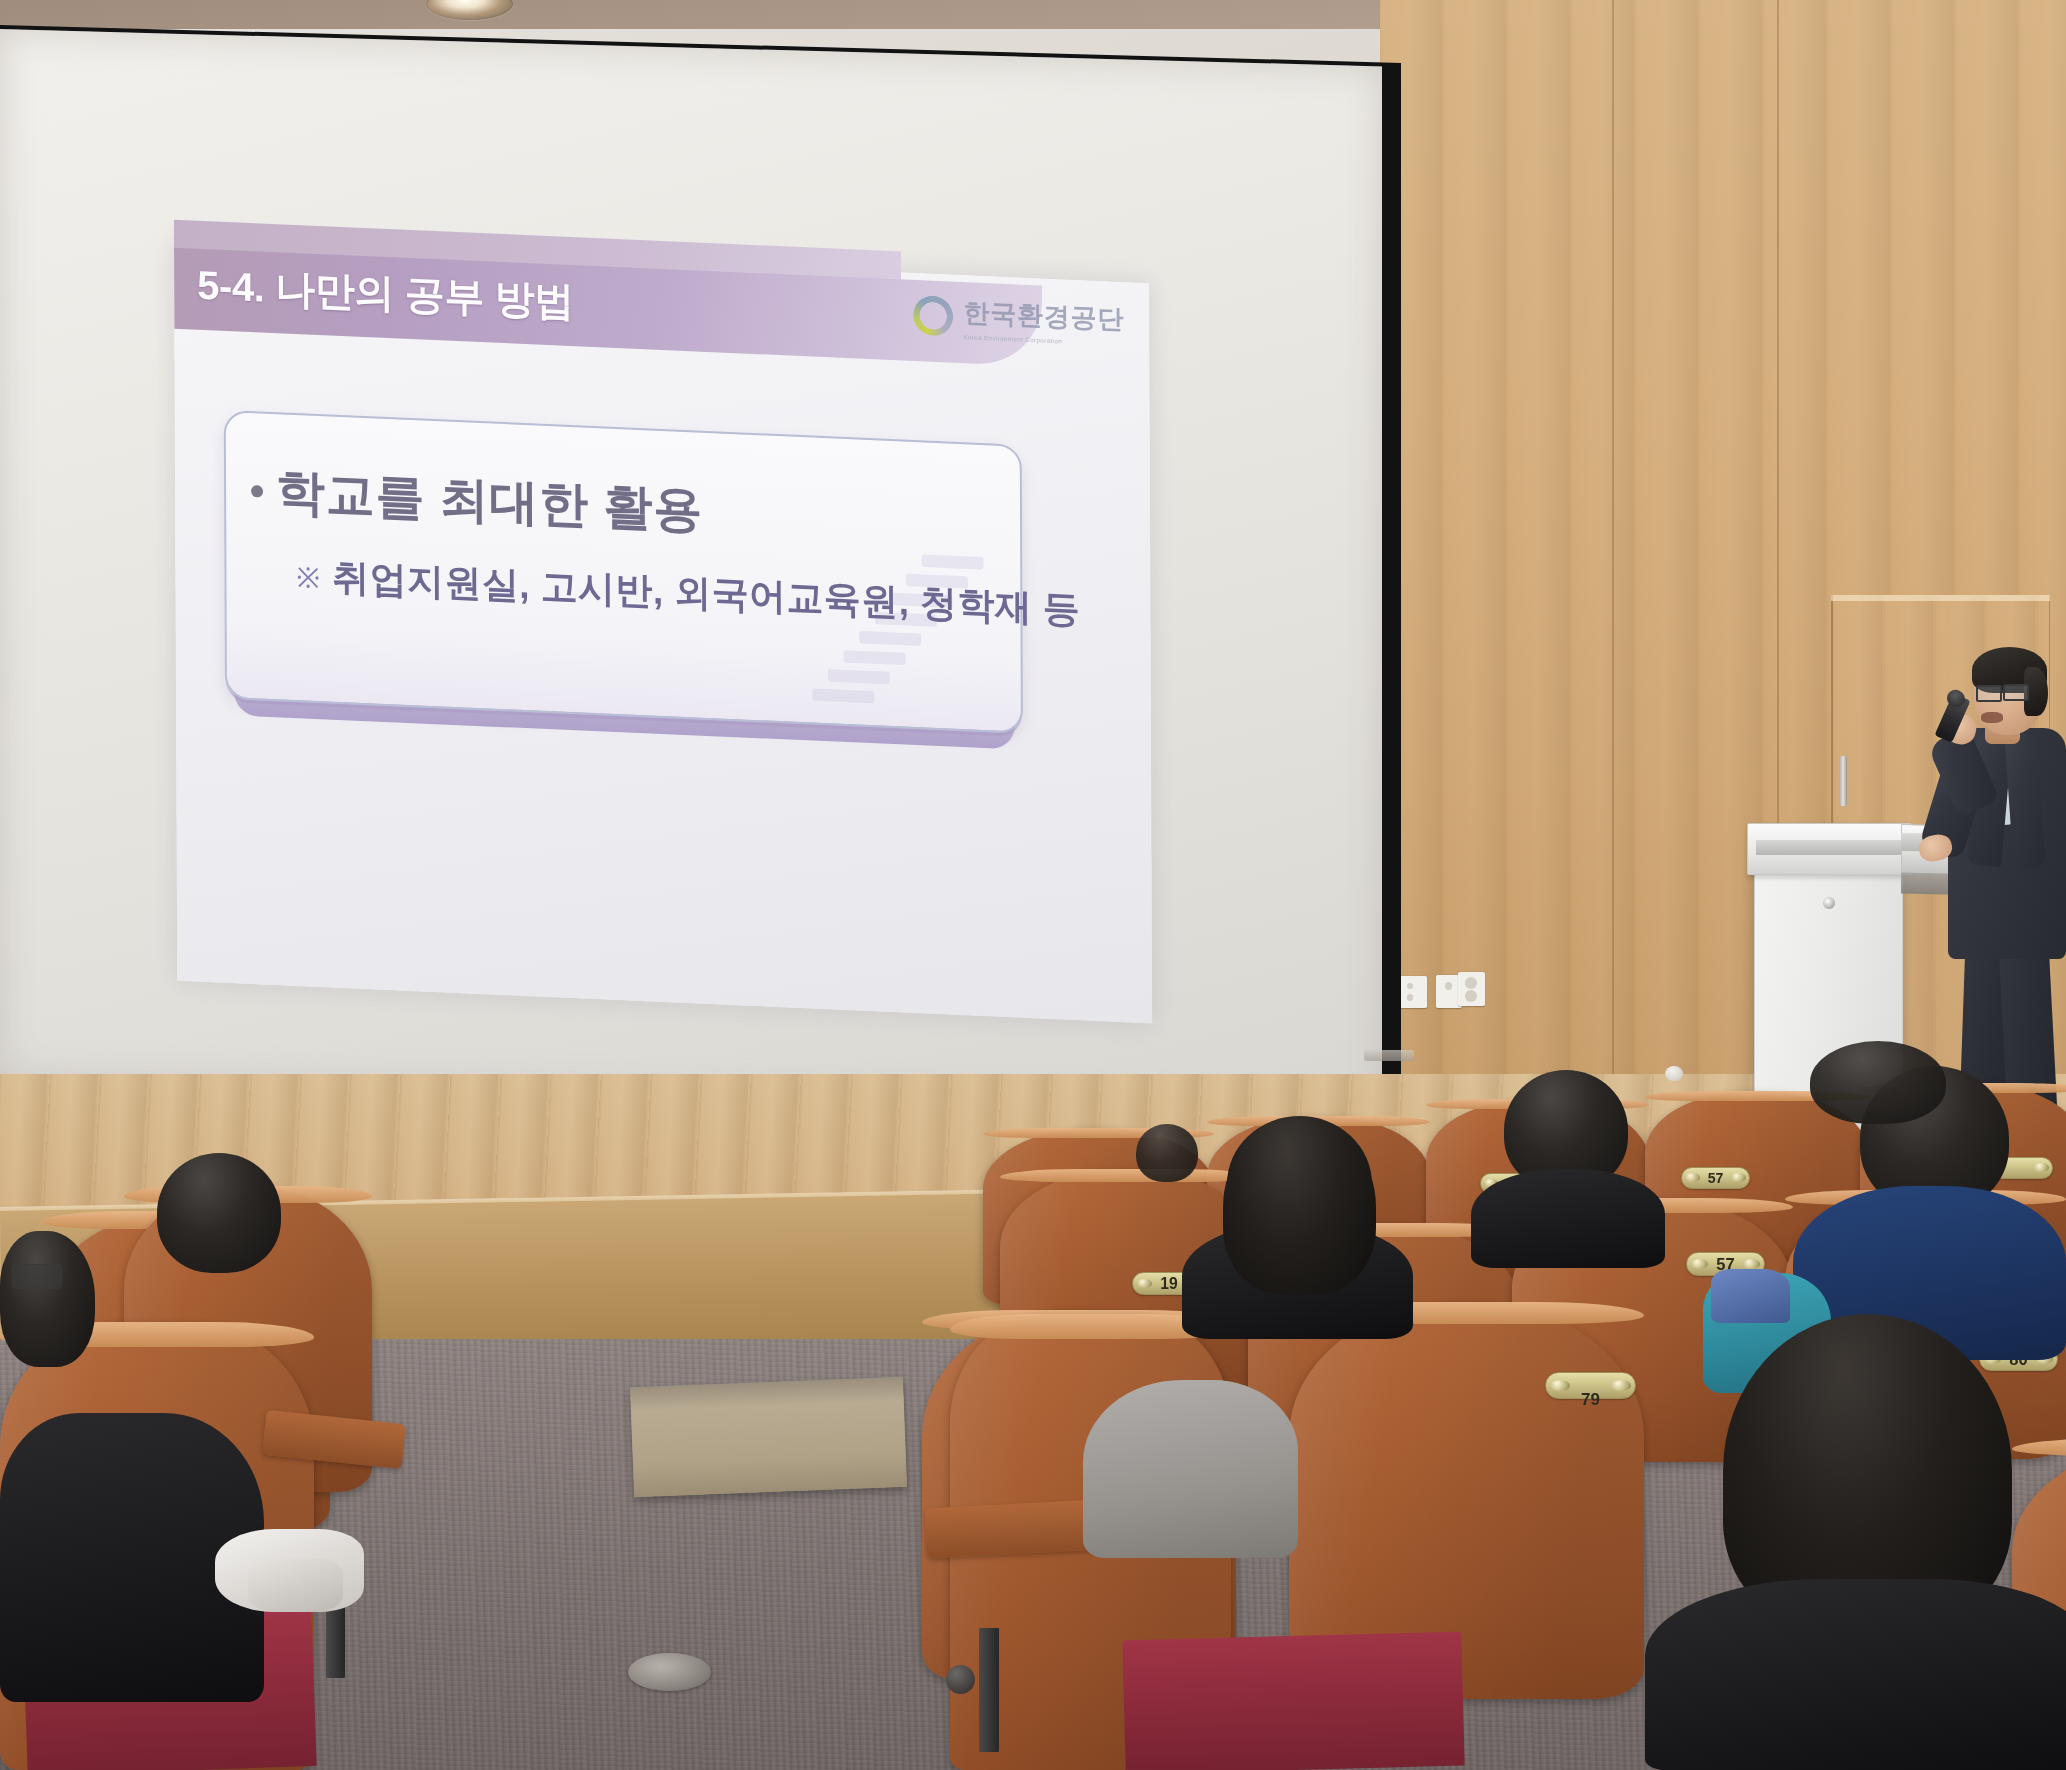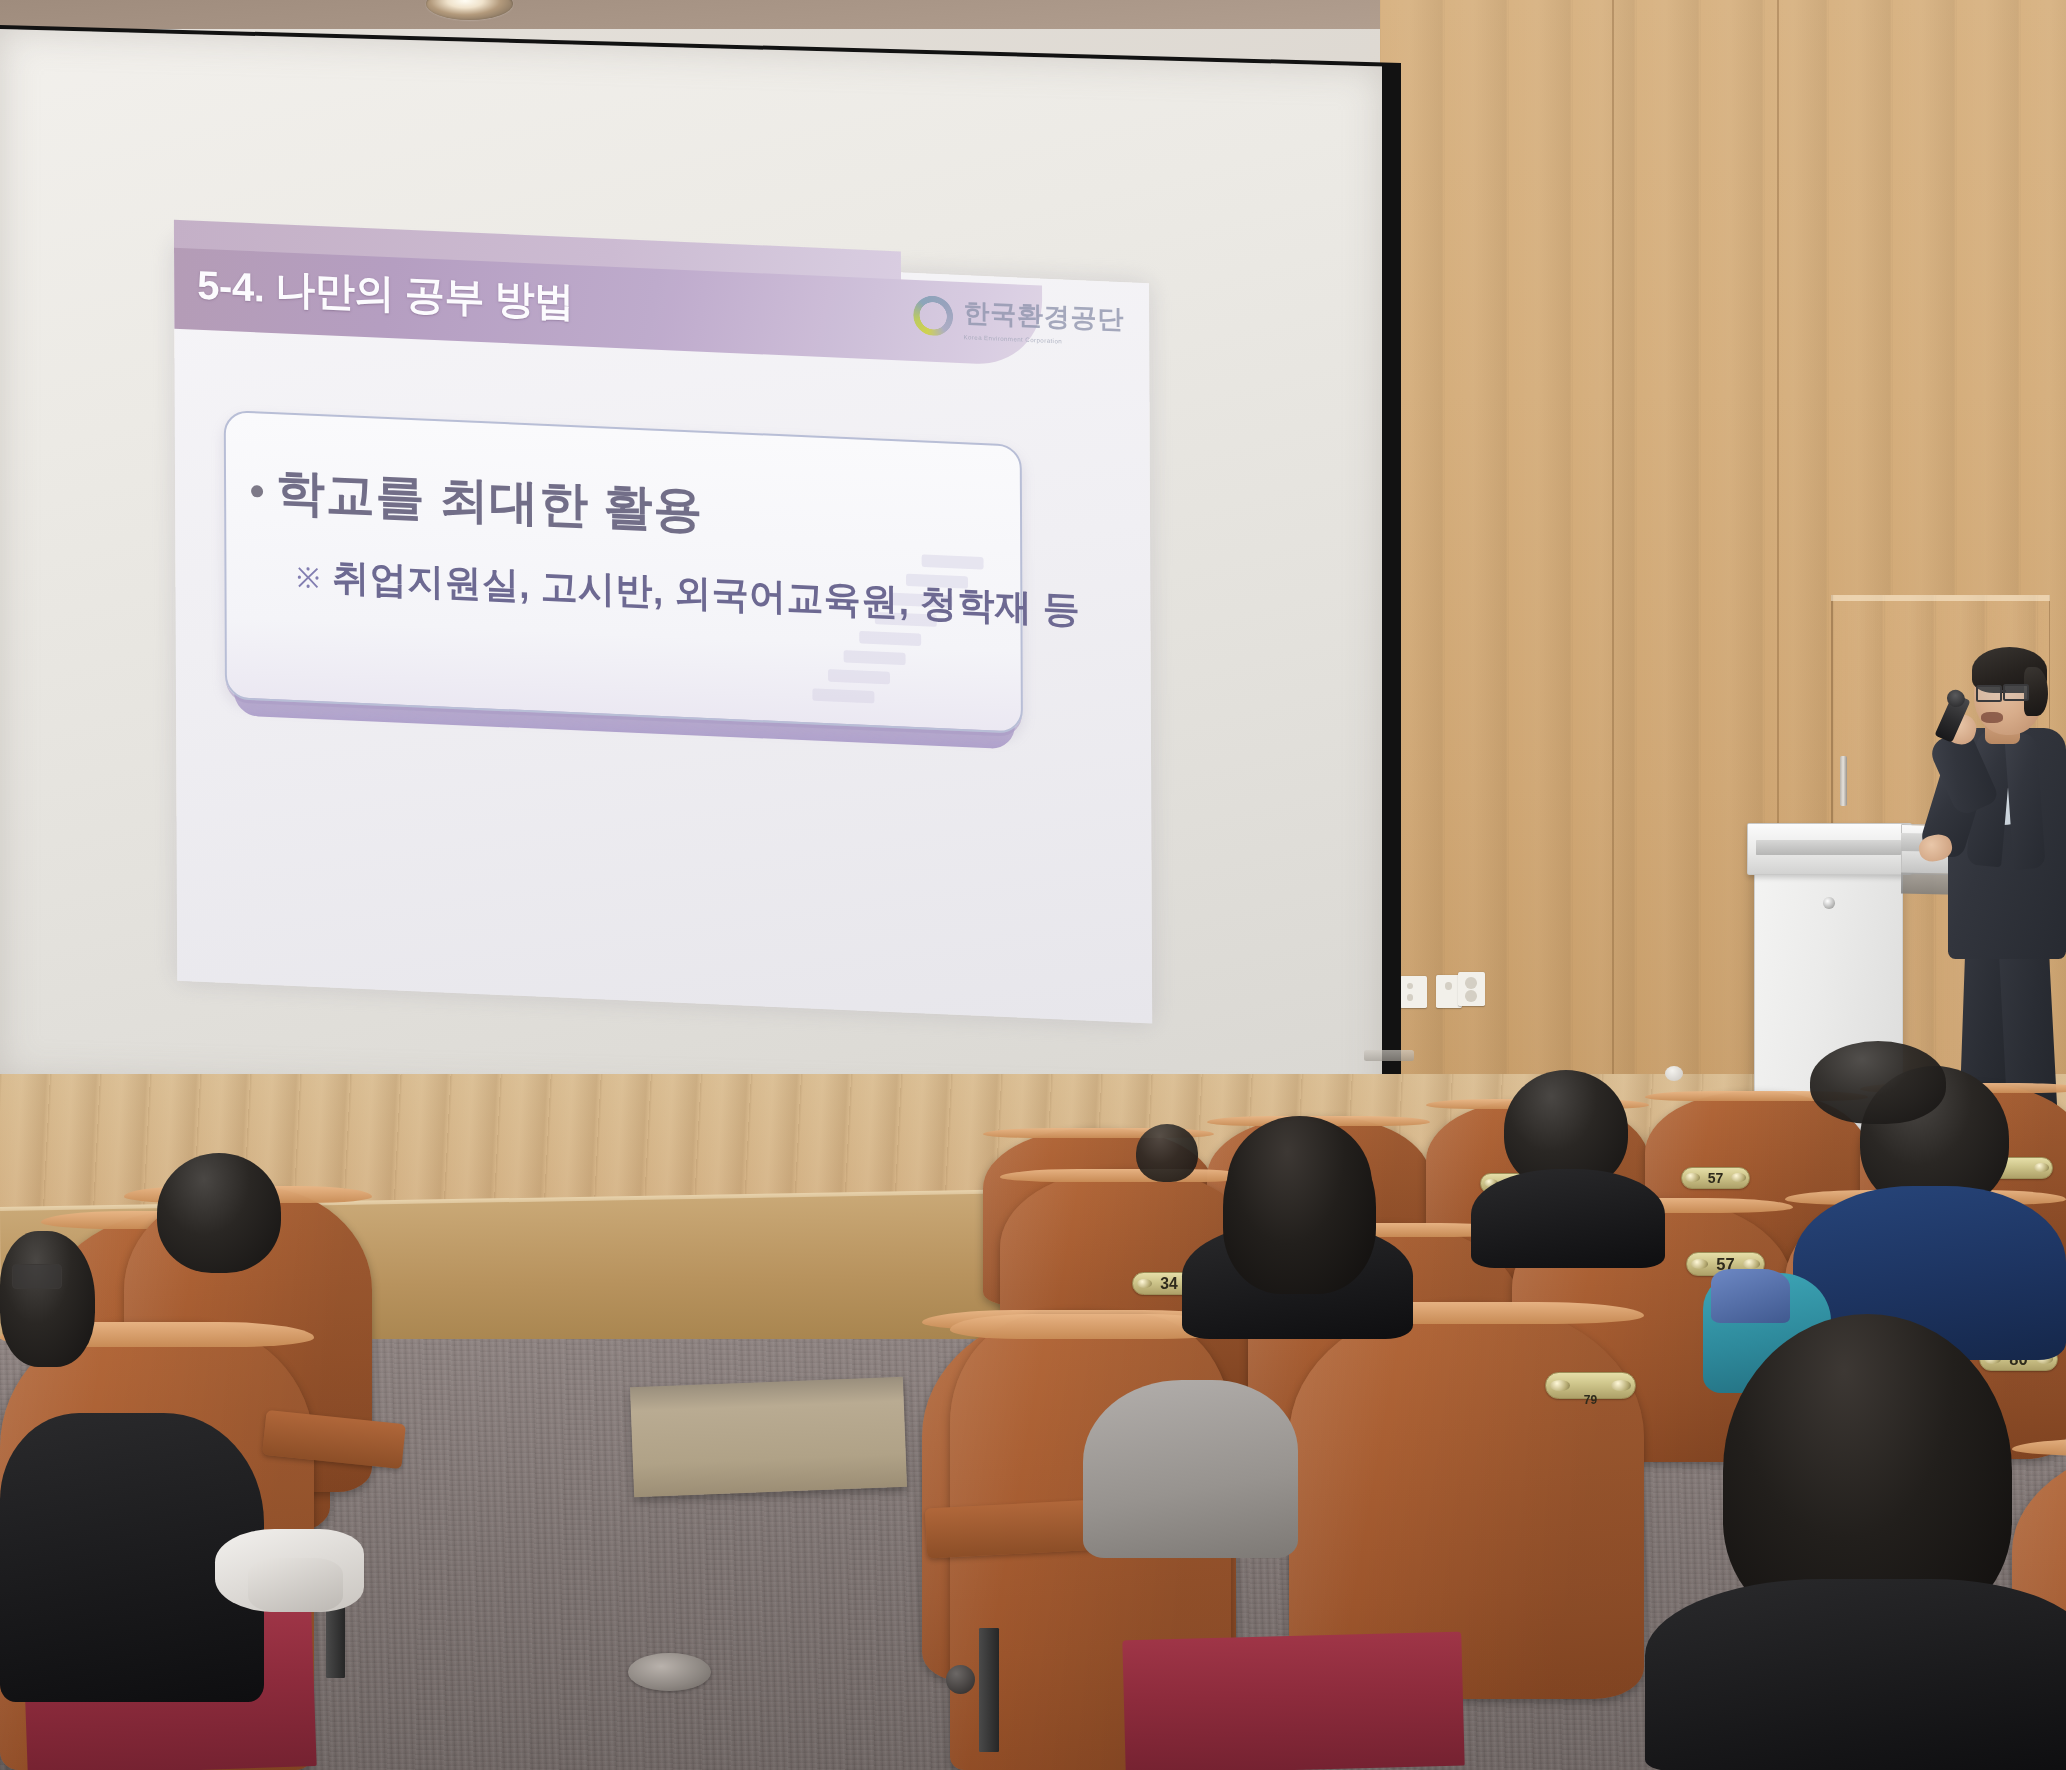--- a/index.html
+++ b/index.html
@@ -327,21 +327,21 @@
         <div class="seat-rim"></div>
       </div>
     <div class="plate" style="left:124px;top:74px;width:69px;height:21.5px;"></div>
   </div>
 
   <div class="seat" style="left:1000px;top:1169px;width:256px;height:231px;">
     <div class="seat-back" style="position:absolute;inset:0;">
         <div class="seat-rim"></div>
       </div>
     <div class="plate" style="left:132px;top:103px;width:74px;height:23px;">
-      <span style="font-size:15.7px;">34</span>
+      <span style="font-size:15.7px;">19</span>
     </div>
   </div>
 
   <div class="seat" style="left:1248px;top:1223px;width:273px;height:256px;">
     <div class="seat-back" style="position:absolute;inset:0;">
         <div class="seat-rim"></div>
       </div>
     <div class="plate" style="left:79px;top:50px;width:79px;height:24px;">
       <span style="font-size:16.5px;">56</span>
     </div>
@@ -369,21 +369,21 @@
     <div class="seat-back" style="position:absolute;inset:0;">
         <div class="seat-rim"></div>
       </div>
   </div>
 
   <div class="seat" style="left:1289px;top:1302px;width:355px;height:397px;">
     <div class="seat-back" style="position:absolute;inset:0;">
         <div class="seat-rim"></div>
       </div>
     <div class="plate" style="left:256px;top:70px;width:91px;height:27px;">
-      <span style="font-size:12px;margin-top:28px;">79</span>
+      <span style="font-size:17px;margin-top:28px;">79</span>
     </div>
   </div>
 
   <div class="seat" style="left:2012px;top:1438px;width:372px;height:335px;">
     <div class="seat-back" style="position:absolute;inset:0;">
         <div class="seat-rim"></div>
       </div>
 
   </div>
 

